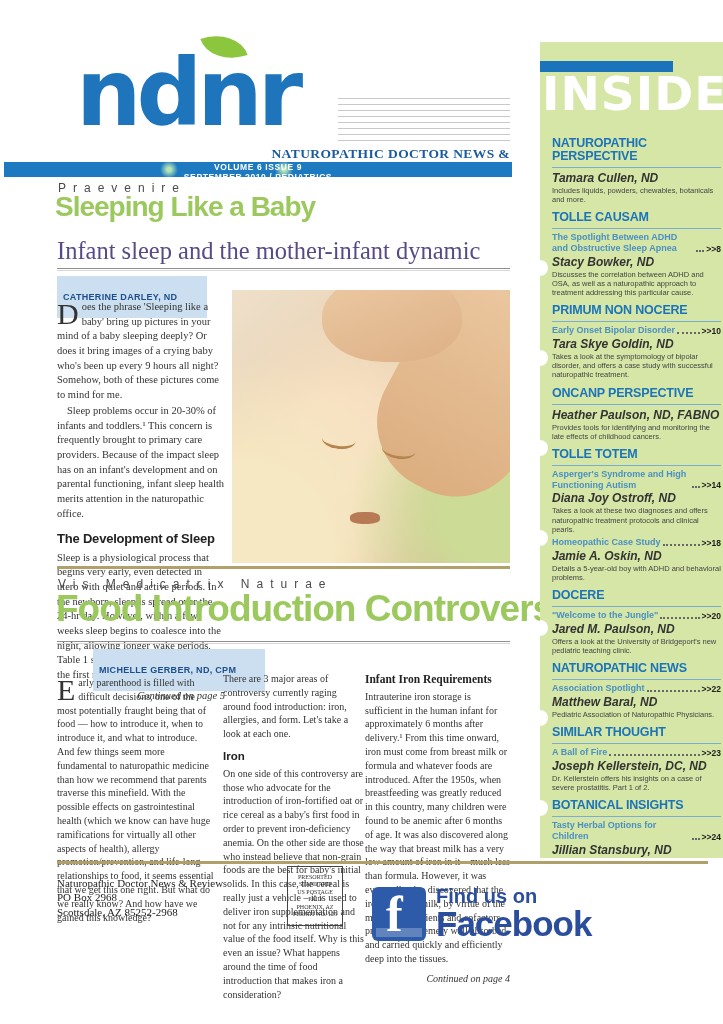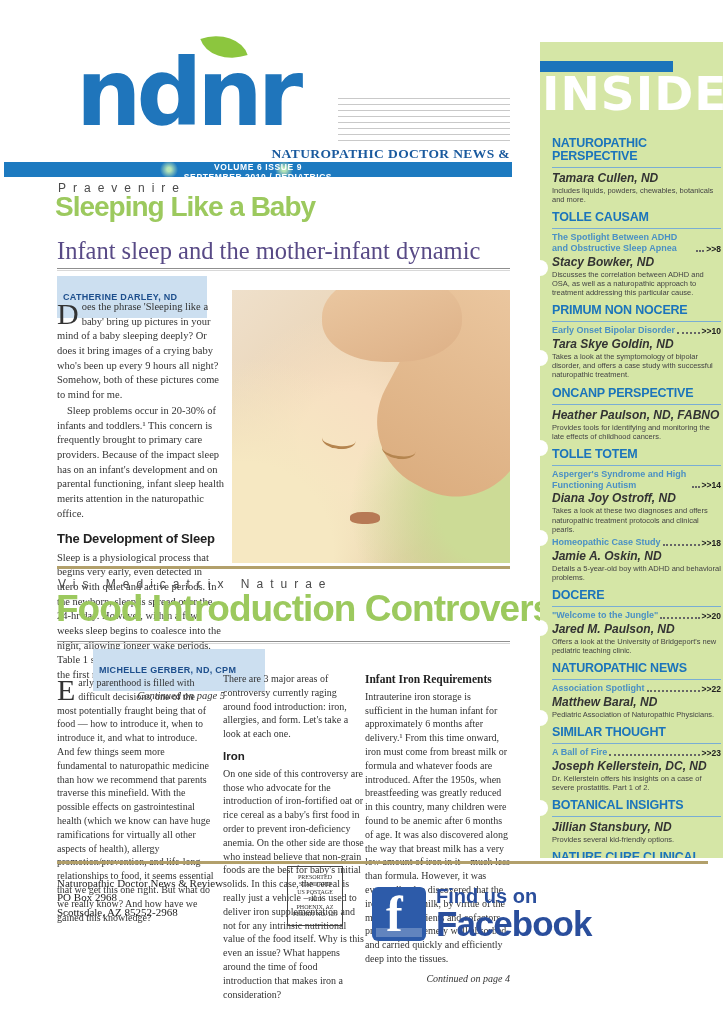--- a/index.html
+++ b/index.html
@@ -281,20 +281,25 @@
               <span class="sb-page">&gt;&gt;23</span>
             </div>
           <div class="sb-author">Joseph Kellerstein, DC, ND</div>
           <div class="sb-desc">Dr. Kellerstein offers his insights on a case of severe prostatitis. Part 1 of 2.</div>
         </div>
       </div>
 
       <div>
         <div class="sb-header">BOTANICAL INSIGHTS</div>
         <div class="sb-entry">
+          <div class="sb-titleline">
+              <span class="sb-title">Tasty Herbal Options for Children</span>
+              <span class="sb-leader"></span>
+              <span class="sb-page">&gt;&gt;24</span>
+            </div>
           <div class="sb-author">Jillian Stansbury, ND</div>
           <div class="sb-desc">Provides several kid-friendly options.</div>
         </div>
       </div>
 
       <div>
         <div class="sb-header">NATURE CURE CLINICAL PEARLS</div>
 
       </div>
 

